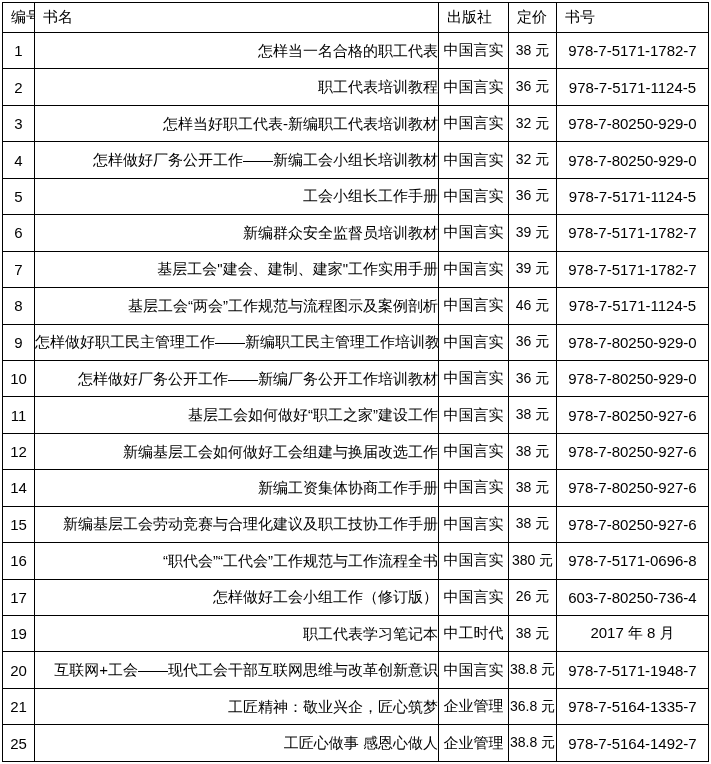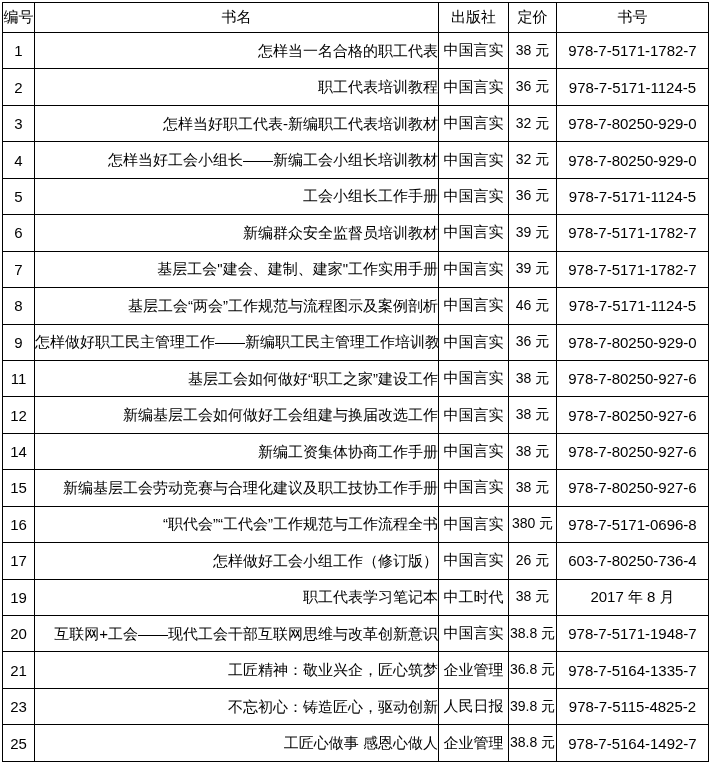--- a/index.html
+++ b/index.html
@@ -34,21 +34,22 @@
     border: 1px solid #000000;
     padding: 0;
     overflow: hidden;
     vertical-align: middle;
     white-space: nowrap;
   }
   table.book-table thead tr { height: 30px; }
   table.book-table tbody tr { height: 28px; }
   table.book-table th {
     font-weight: normal;
-    text-align: center;
+    text-align: left;
+    padding-left: 8px;
   }
   td.col-no, td.col-publisher, td.col-price, td.col-isbn {
     text-align: center;
   }
   td.col-title {
     text-align: right;
     padding: 1px 2px 1px 3px;
     white-space: normal;
     line-height: 20px;
   }
@@ -92,21 +93,21 @@
         </tr>
         <tr>
           <td class="col-no">3</td>
           <td class="col-title">怎样当好职工代表-新编职工代表培训教材</td>
           <td class="col-publisher">中国言实</td>
           <td class="col-price">32 元</td>
           <td class="col-isbn">978-7-80250-929-0</td>
         </tr>
         <tr>
           <td class="col-no">4</td>
-          <td class="col-title">怎样当好工会小组长——新编工会小组长培训教材</td>
+          <td class="col-title">怎样做好厂务公开工作——新编工会小组长培训教材</td>
           <td class="col-publisher">中国言实</td>
           <td class="col-price">32 元</td>
           <td class="col-isbn">978-7-80250-929-0</td>
         </tr>
         <tr>
           <td class="col-no">5</td>
           <td class="col-title">工会小组长工作手册</td>
           <td class="col-publisher">中国言实</td>
           <td class="col-price">36 元</td>
           <td class="col-isbn">978-7-5171-1124-5</td>
@@ -128,20 +129,27 @@
         <tr>
           <td class="col-no">8</td>
           <td class="col-title">基层工会“两会”工作规范与流程图示及案例剖析</td>
           <td class="col-publisher">中国言实</td>
           <td class="col-price">46 元</td>
           <td class="col-isbn">978-7-5171-1124-5</td>
         </tr>
         <tr>
           <td class="col-no">9</td>
           <td class="col-title">怎样做好职工民主管理工作——新编职工民主管理工作培训教材</td>
+          <td class="col-publisher">中国言实</td>
+          <td class="col-price">36 元</td>
+          <td class="col-isbn">978-7-80250-929-0</td>
+        </tr>
+        <tr>
+          <td class="col-no">10</td>
+          <td class="col-title">怎样做好厂务公开工作——新编厂务公开工作培训教材</td>
           <td class="col-publisher">中国言实</td>
           <td class="col-price">36 元</td>
           <td class="col-isbn">978-7-80250-929-0</td>
         </tr>
         <tr>
           <td class="col-no">11</td>
           <td class="col-title">基层工会如何做好“职工之家”建设工作</td>
           <td class="col-publisher">中国言实</td>
           <td class="col-price">38 元</td>
           <td class="col-isbn">978-7-80250-927-6</td>
@@ -196,27 +204,20 @@
           <td class="col-isbn">978-7-5171-1948-7</td>
         </tr>
         <tr>
           <td class="col-no">21</td>
           <td class="col-title">工匠精神：敬业兴企，匠心筑梦</td>
           <td class="col-publisher">企业管理</td>
           <td class="col-price">36.8 元</td>
           <td class="col-isbn">978-7-5164-1335-7</td>
         </tr>
         <tr>
-          <td class="col-no">23</td>
-          <td class="col-title">不忘初心：铸造匠心，驱动创新</td>
-          <td class="col-publisher">人民日报</td>
-          <td class="col-price">39.8 元</td>
-          <td class="col-isbn">978-7-5115-4825-2</td>
-        </tr>
-        <tr>
           <td class="col-no">25</td>
           <td class="col-title">工匠心做事 感恩心做人</td>
           <td class="col-publisher">企业管理</td>
           <td class="col-price">38.8 元</td>
           <td class="col-isbn">978-7-5164-1492-7</td>
         </tr>
       </tbody>
   </table>
 </div>
 

